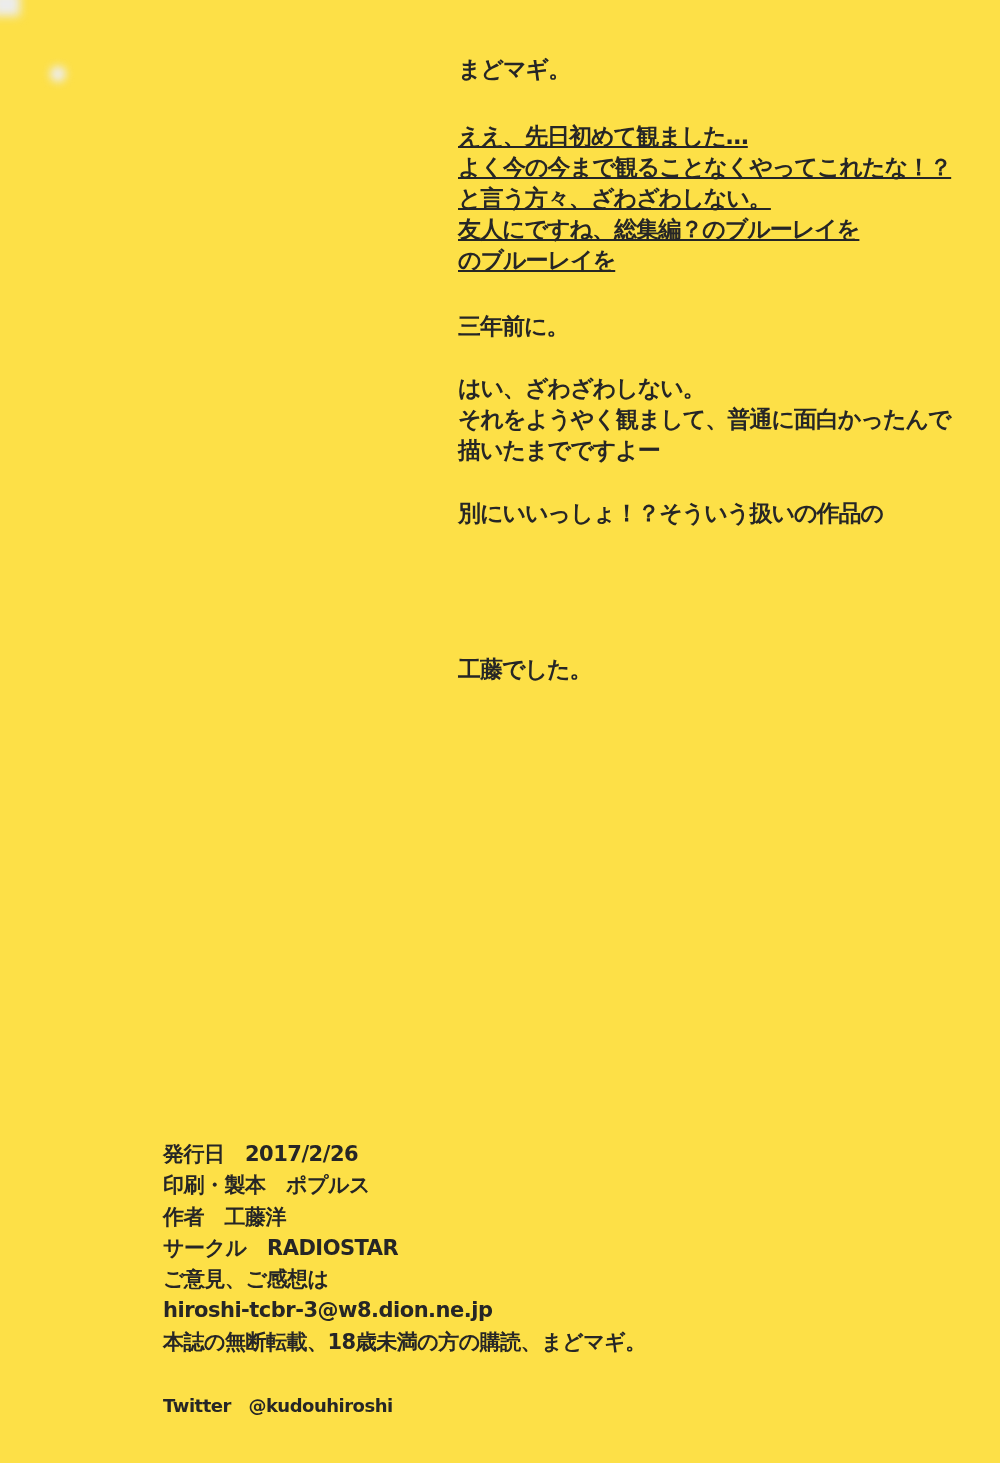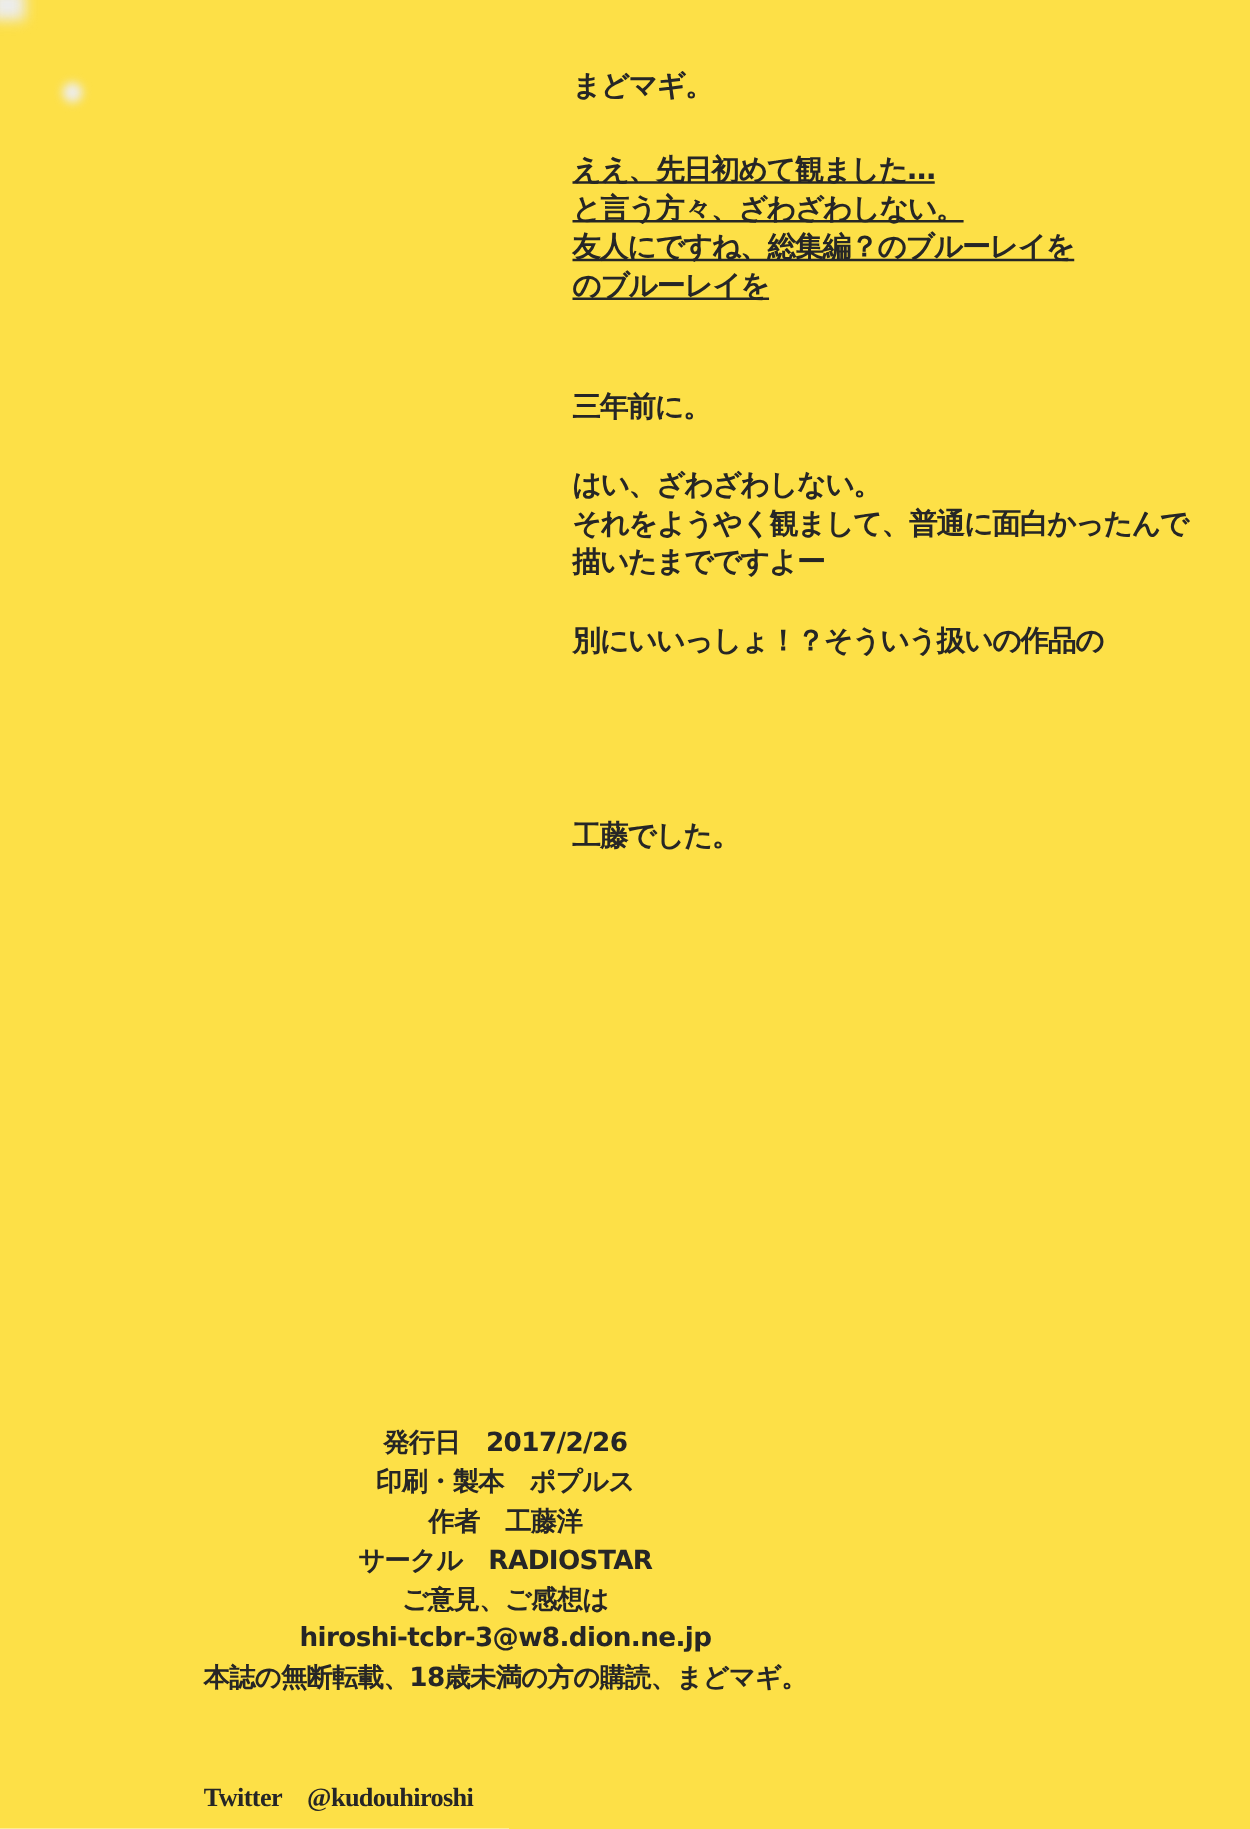--- a/index.html
+++ b/index.html
@@ -52,46 +52,46 @@
   
   .colophon {
     position: absolute;
     left: 163px;
     top: 1139px;
     font-size: 21px;
     line-height: 31.3px;
     letter-spacing: -0.5px;
     white-space: nowrap;
   }
-  .colophon .line { display: block; text-align: center; }
+  .colophon .line { display: block; }
   .twitter {
     position: absolute;
     left: 163px;
-    top: 1423px;
-    font-size: 21px;
+    top: 1390px;
+    font-size: 18px;
     line-height: 31px;
     letter-spacing: -0.5px;
     white-space: nowrap;
-    font-family: Liberation Serif, serif;
   }
 </style>
 </head>
 <body>
 
 <div class="page">
 
   <div class="artifact corner"></div>
   <div class="artifact smudge"></div>
 
   <main>
     <p class="para p1">
       <span class="line">まどマギ。</span>
     </p>
     <p class="para p2">
       <span class="line">ええ、先日初めて観ました…</span>
+      <span class="line">よく今の今まで観ることなくやってこれたな！？</span>
       <span class="line">と言う方々、ざわざわしない。</span>
       <span class="line">友人にですね、総集編？のブルーレイを</span>
       <span class="line">のブルーレイを</span>
     </p>
     <p class="para p3">
       <span class="line">三年前に。</span>
     </p>
     <p class="para p4">
       <span class="line">はい、ざわざわしない。</span>
       <span class="line">それをようやく観まして、普通に面白かったんで</span>

